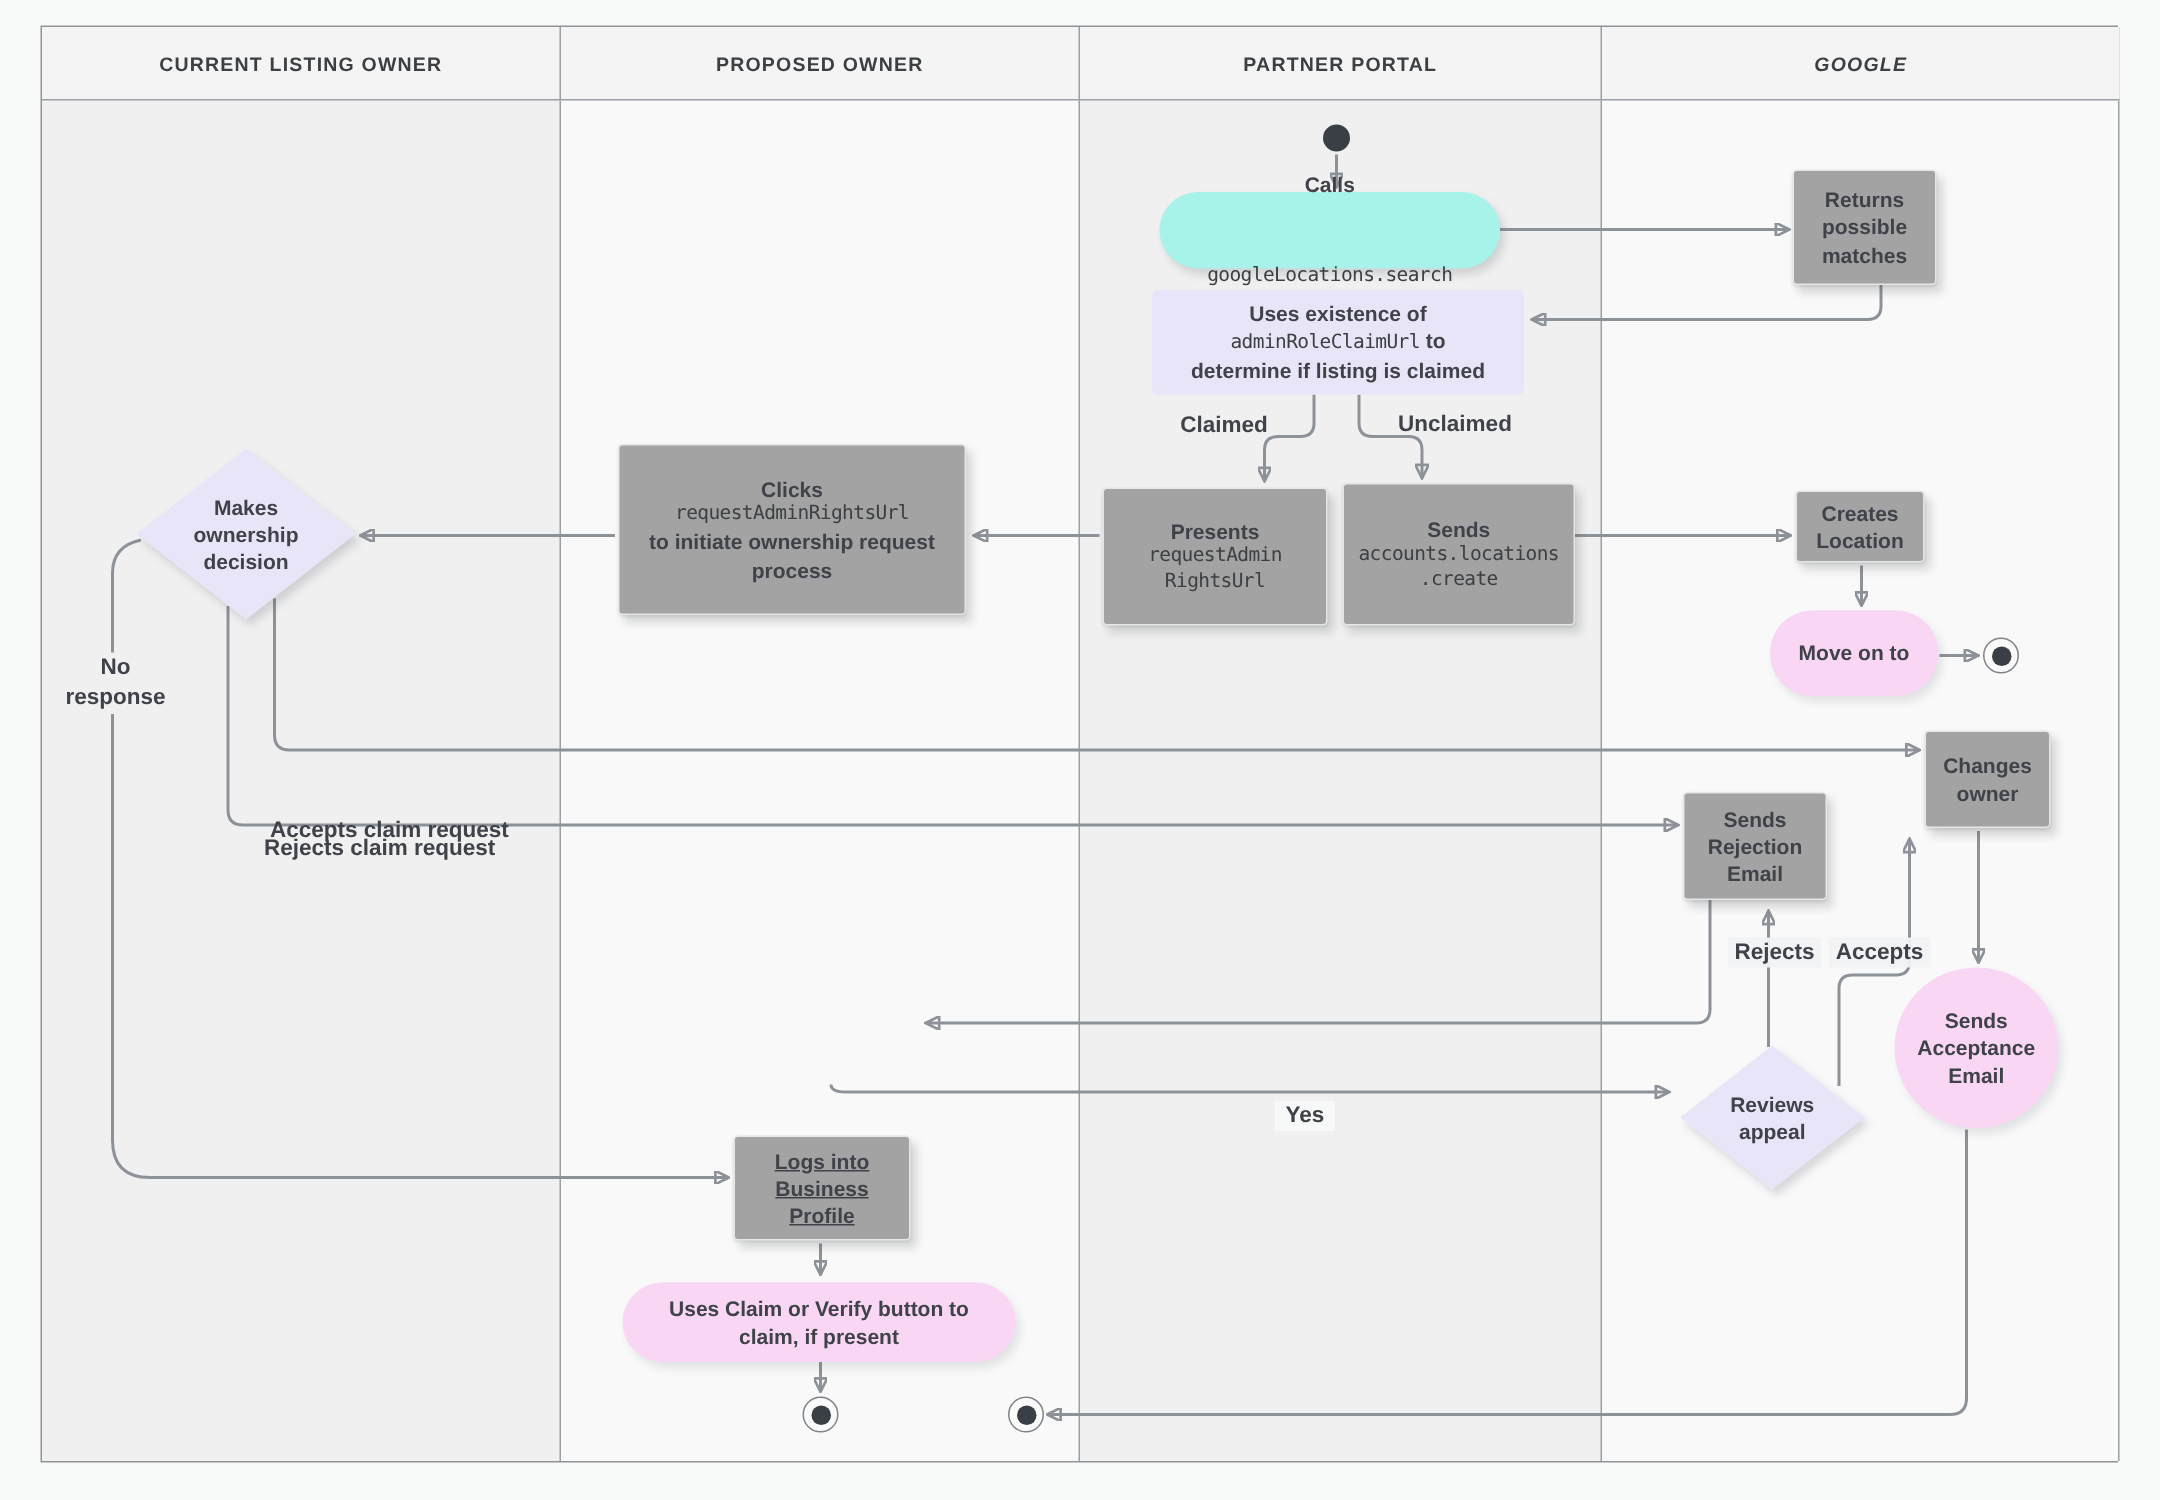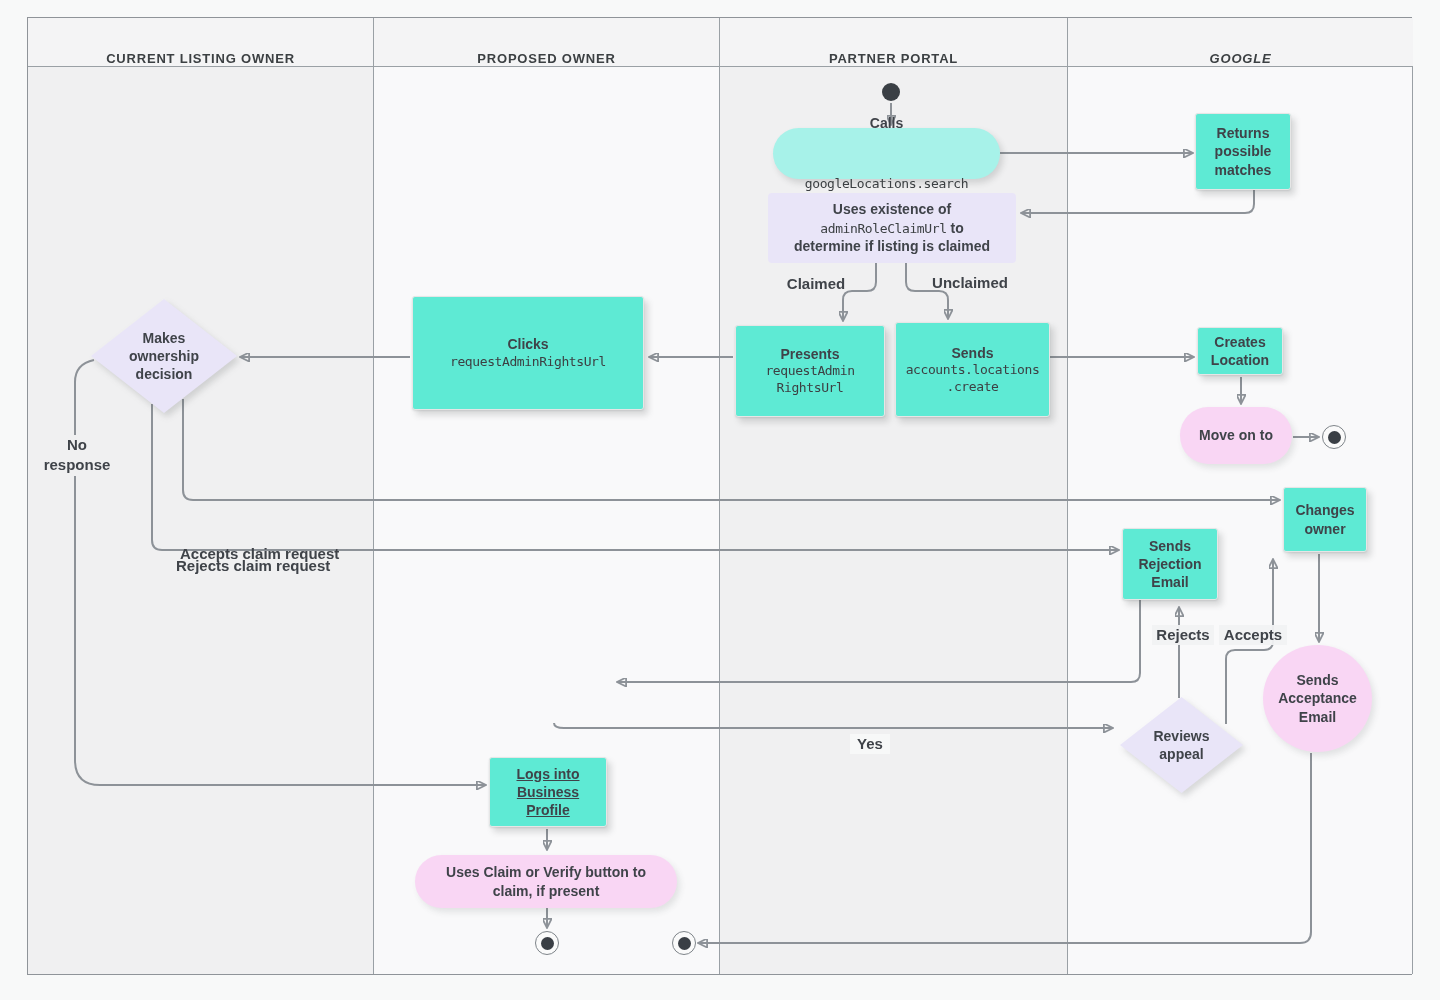--- a/index.html
+++ b/index.html
@@ -6,30 +6,30 @@
   .canvas{position:relative;width:1440px;height:1000px;background:#f8f9f9;overflow:hidden;
           font-family:"Liberation Sans",sans-serif;color:#3f4349;}
   
   .frame{position:absolute;left:27px;top:17px;width:1385px;height:958px;border:1px solid #8f9499;box-sizing:border-box;}
   .lane{position:absolute;top:0;bottom:0;box-sizing:border-box;border-right:1px solid #9aa0a5;}
   .lane:last-child{border-right:none;}
   .lane.gray{background:#f0f0f1;}
   .lane.light{background:#f9f9fa;}
   .lane-header{position:absolute;top:0;height:49px;box-sizing:border-box;background:#f4f4f5;
                border-bottom:1px solid #9aa0a5;border-right:1px solid #9aa0a5;
-               display:flex;align-items:flex-end;justify-content:center;
+               display:flex;align-items:center;justify-content:center;
                font-size:13px;font-weight:700;letter-spacing:.8px;color:#3c4043;z-index:5;}
   .lane-header.last{border-right:none;}
   
   svg.connectors{position:absolute;left:0;top:0;z-index:1;pointer-events:none;}
   svg.connectors path{fill:none;stroke:#8d9298;stroke-width:2;}
   
   .node{position:absolute;z-index:3;display:flex;flex-direction:column;align-items:center;justify-content:center;
         text-align:center;box-sizing:border-box;font-size:14px;font-weight:700;line-height:1.3;color:#3f4349;}
-  .white{background:#5eead4;border:1px solid #e6e6e6;border-radius:3px;
+  .white{background:#a3a3a3;border:1px solid #e6e6e6;border-radius:3px;
          box-shadow:4px 5px 6px rgba(60,64,67,.18),0 1px 2px rgba(60,64,67,.12);}
   .pill{border-radius:28px;box-shadow:3px 4px 6px rgba(60,64,67,.18);}
   .teal{background:#a7f2e9;gap:44px;}
   .pink{background:#f9d6f4;box-shadow:3px 4px 6px rgba(60,64,67,.12);}
   .lav{background:#e9e5f8;border-radius:4px;}
   .ellipse{border-radius:50%;}
   .code{font-family:"DejaVu Sans Mono",monospace;font-weight:400;font-size:13px;letter-spacing:-.4px;
         color:#3c4043;white-space:pre-line;}
   .dwrap{position:absolute;z-index:3;filter:drop-shadow(3px 4px 3px rgba(60,64,67,.18));}
   .diamond{width:100%;height:100%;clip-path:polygon(50% 0%,100% 50%,50% 100%,0% 50%);
@@ -132,20 +132,21 @@
 
   <div class="node white" style="left:895px;top:322px;width:155px;height:95px;">
     <div>Sends</div>
     <div class="code">accounts.locations
 .create</div>
   </div>
 
   <div class="node white" style="left:412px;top:296px;width:232px;height:114px;padding:6px 10px;">
     <div>Clicks</div>
     <div class="code">requestAdminRightsUrl</div>
+    <div>to initiate ownership request process</div>
   </div>
 
   <div class="dwrap" style="left:91px;top:299px;width:146px;height:114px;">
     <div class="diamond lav-d">
         <span style="max-width:86px;">Makes ownership decision</span>
       </div>
   </div>
 
   <div class="node white" style="left:1197px;top:327px;width:86px;height:48px;">
     <div style="max-width:70px;">Creates Location</div>

